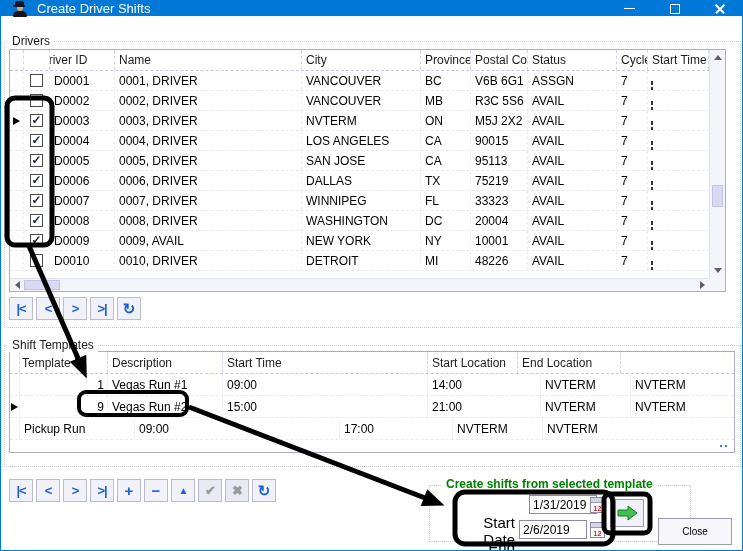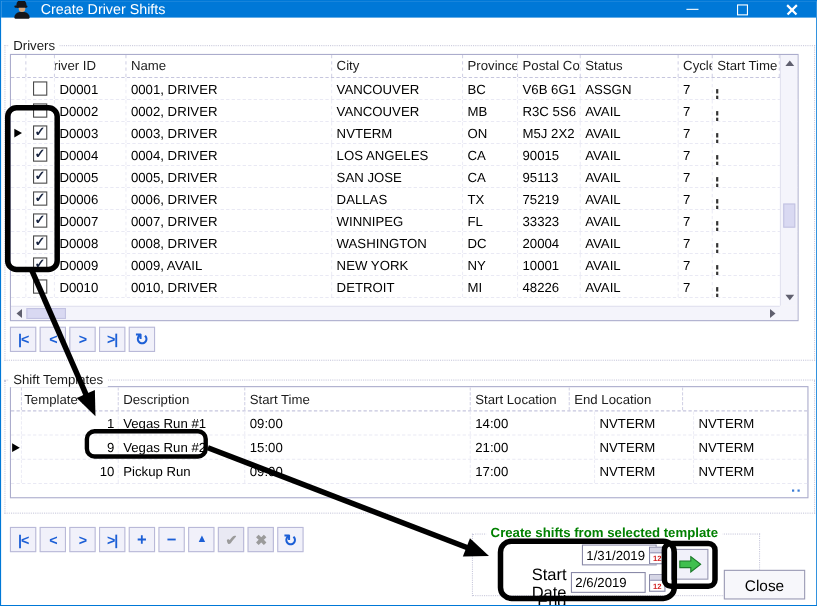--- a/index.html
+++ b/index.html
@@ -85,21 +85,21 @@
   
   .dlabel { position:absolute; width:56px; text-align:right; font-size:15px; color:#000;margin-top:16px; }
   .dfield { position:absolute; width:68px; height:19px; border:1px solid #8a8aa8; background:#fff; font-size:12px; padding:0 3px;
             font-family:"Liberation Sans", sans-serif; }
   .cal { position:absolute; width:15px; height:16px; border:1px solid #8888a8; background:#fff; }
   .cal::before { content:""; position:absolute; top:0; left:0; right:0; height:4px; background:#d6d6e6; border-bottom:1px solid #9a9ab8; }
   .cal::after { content:"12"; position:absolute; bottom:0; left:0; right:0; font-size:7px; font-weight:bold; color:#d22222; text-align:center; }
   .gobtn { position:absolute; left:609px; top:498px; width:34px; height:28px; border:1px solid #9a9ab4; background:#f1f1fa;
            display:flex; align-items:center; justify-content:center; }
   .closebtn { position:absolute; left:657px; top:517px; width:74px; height:27px; border:1px solid #9a9ab4; background:#f7f7fb;
-              font-size:14px; color:#000; display:flex; align-items:center; justify-content:center; font-family:"Liberation Sans",sans-serif;text-align:right; }
+              font-size:10px; color:#000; display:flex; align-items:center; justify-content:center; font-family:"Liberation Sans",sans-serif;text-align:right; }
 
   .grid-dots { position:absolute; right:6px; bottom:4px; width:8px; height:3px; }
   .grid-dots i { position:absolute; width:2px; height:2px; background:#3a7bd5; top:0; }
   .grid-dots i:nth-child(1){ left:0; } .grid-dots i:nth-child(2){ left:5px; }
 
   
   .anno { position:absolute; left:0; top:0; width:743px; height:551px; pointer-events:none; z-index:40; }
 </style>
 </head>
 <body>
@@ -358,21 +358,20 @@
       <div class="gcell tc1">9</div>
       <div class="gcell tc2">Vegas Run #2</div>
       <div class="gcell tc3">15:00</div>
       <div class="gcell tc4">21:00</div>
       <div class="gcell tc5">NVTERM</div>
       <div class="gcell tc6">NVTERM</div>
     </div>
 
     <div class="grow">
       <div class="gcell tc0"></div>
-      <div class="gcell tc1">10</div>
       <div class="gcell tc2">Pickup Run</div>
       <div class="gcell tc3">09:00</div>
       <div class="gcell tc4">17:00</div>
       <div class="gcell tc5">NVTERM</div>
       <div class="gcell tc6">NVTERM</div>
     </div>
 
     <div class="grid-dots">
         <i></i>
         <i></i>

